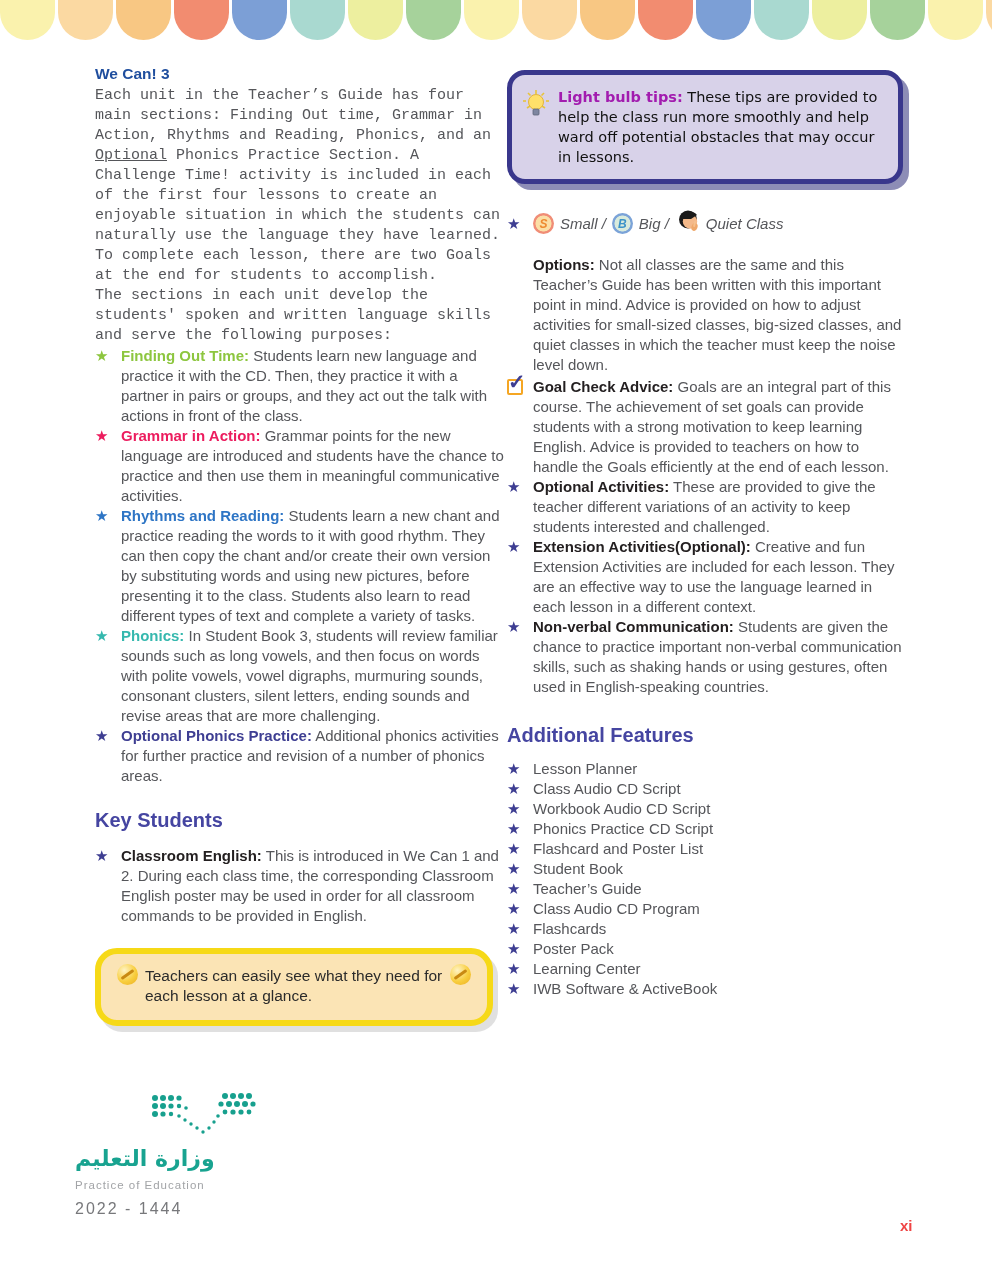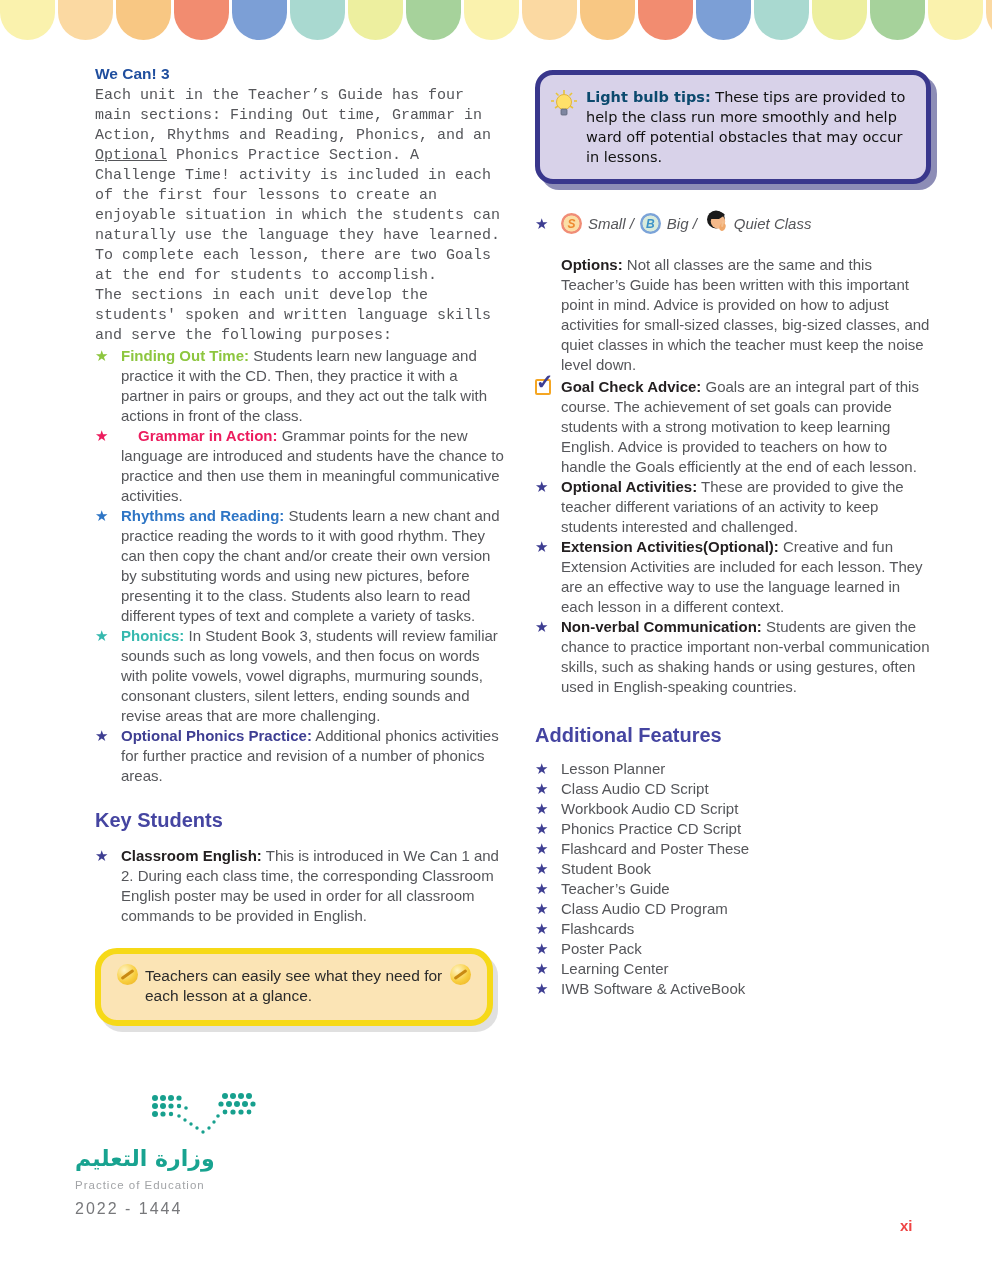--- a/index.html
+++ b/index.html
@@ -9,21 +9,21 @@
     font-family:"Liberation Sans", sans-serif;
     color:#55565A; font-size:15px; line-height:20px;
   }
   
   .top-border { position:absolute; top:0; left:0; width:100%; height:44px;
     display:flex; gap:3px; overflow:hidden; }
   .scallop { width:55px; height:40px; flex:0 0 55px;
     border-radius:0 0 28px 28px; }
 
   .columns { position:absolute; top:64px; left:95px; width:838px;
-    display:flex; gap:28px; }
+    display:flex; }
   .col-left  { width:412px; flex:0 0 412px; }
   .col-right { width:398px; flex:0 0 398px; }
 
   .wecan-title { color:#1F4E9E; font-weight:bold; font-size:15.5px; margin-bottom:2px; }
   .intro p { margin:0;font-family:Liberation Mono, monospace; }
   .u { text-decoration:underline; }
 
   .bullet-item { display:flex; align-items:flex-start; }
   .star { flex:0 0 26px; color:#3E3E92; font-size:15px; line-height:20px; }
   .bullet-text { flex:1; }
@@ -50,21 +50,21 @@
   .materials-box .bullet-item { color:#2B2B2B; font-size:15.5px; }
   .materials-box .star { flex:0 0 28px; }
 
   
   .tips-box { position:relative; margin-top:6px; width:396px;
     background:#D8D2E9; border:5px solid #39378C; border-radius:18px;
     padding:12px 12px 12px 10px;
     box-shadow:6px 6px 0 rgba(47,47,122,0.55);
     display:flex; gap:6px; color:#111111;
     font-family:"DejaVu Sans", sans-serif; font-size:14.5px; line-height:20px; }
-  .tips-box .run-in { color:#0c4a6e; }
+  .tips-box .run-in { color:#a21caf; }
   .bulb { flex:0 0 30px; padding-top:2px; }
 
   .class-line { display:flex; align-items:center; margin-top:26px;
     font-style:italic; color:#55565A; }
   .class-line .star { font-style:normal; }
   .badge { display:inline-flex; align-items:center; justify-content:center;
     width:21px; height:21px; border-radius:50%; font-style:italic;
     font-weight:bold; font-size:12px; margin:0 6px 0 0; }
   .badge-s { background:radial-gradient(circle, #FBDFA6 52%, #F08D76 56%);
     color:#EE8A30; }
@@ -128,21 +128,21 @@
 
     <div class="bullet-list">
 
         <div class="bullet-item">
           <span class="star" style="color: rgb(141, 198, 63);">★</span>
           <span class="bullet-text"><b class="run-in" style="color: rgb(141, 198, 63);">Finding Out Time:</b> <span>Students learn new language and practice it with the CD. Then, they practice it with a partner in pairs or groups, and they act out the talk with actions in front of the class.</span></span>
         </div>
 
         <div class="bullet-item">
           <span class="star" style="color: rgb(236, 28, 94);">★</span>
-          <span class="bullet-text"><b class="run-in" style="color: rgb(236, 28, 94); margin-left: 17px;">Grammar in Action:</b> <span>Grammar points for the new language are introduced and students have the chance to practice and then use them in meaningful communicative activities.</span></span>
+          <span class="bullet-text"><b class="run-in" style="color: rgb(236, 28, 94);">Grammar in Action:</b> <span>Grammar points for the new language are introduced and students have the chance to practice and then use them in meaningful communicative activities.</span></span>
         </div>
 
         <div class="bullet-item">
           <span class="star" style="color: rgb(46, 117, 197);">★</span>
           <span class="bullet-text"><b class="run-in" style="color: rgb(46, 117, 197);">Rhythms and Reading:</b> <span>Students learn a new chant and practice reading the words to it with good rhythm. They can then copy the chant and/or create their own version by substituting words and using new pictures, before presenting it to the class. Students also learn to read different types of text and complete a variety of tasks.</span></span>
         </div>
 
         <div class="bullet-item">
           <span class="star" style="color: rgb(53, 184, 174);">★</span>
           <span class="bullet-text"><b class="run-in" style="color: rgb(53, 184, 174);">Phonics:</b> <span>In Student Book 3, students will review familiar sounds such as long vowels, and then focus on words with polite vowels, vowel digraphs, murmuring sounds, consonant clusters, silent letters, ending sounds and revise areas that are more challenging.</span></span>
@@ -267,21 +267,21 @@
           <span class="bullet-text">Workbook Audio CD Script</span>
         </div>
 
         <div class="bullet-item">
           <span class="star">★</span>
           <span class="bullet-text">Phonics Practice CD Script</span>
         </div>
 
         <div class="bullet-item">
           <span class="star">★</span>
-          <span class="bullet-text">Flashcard and Poster These</span>
+          <span class="bullet-text">Flashcard and Poster List</span>
         </div>
 
     </div>
 
     <div class="bullet-list feature-list">
 
         <div class="bullet-item">
           <span class="star">★</span>
           <span class="bullet-text">Student Book</span>
         </div>

